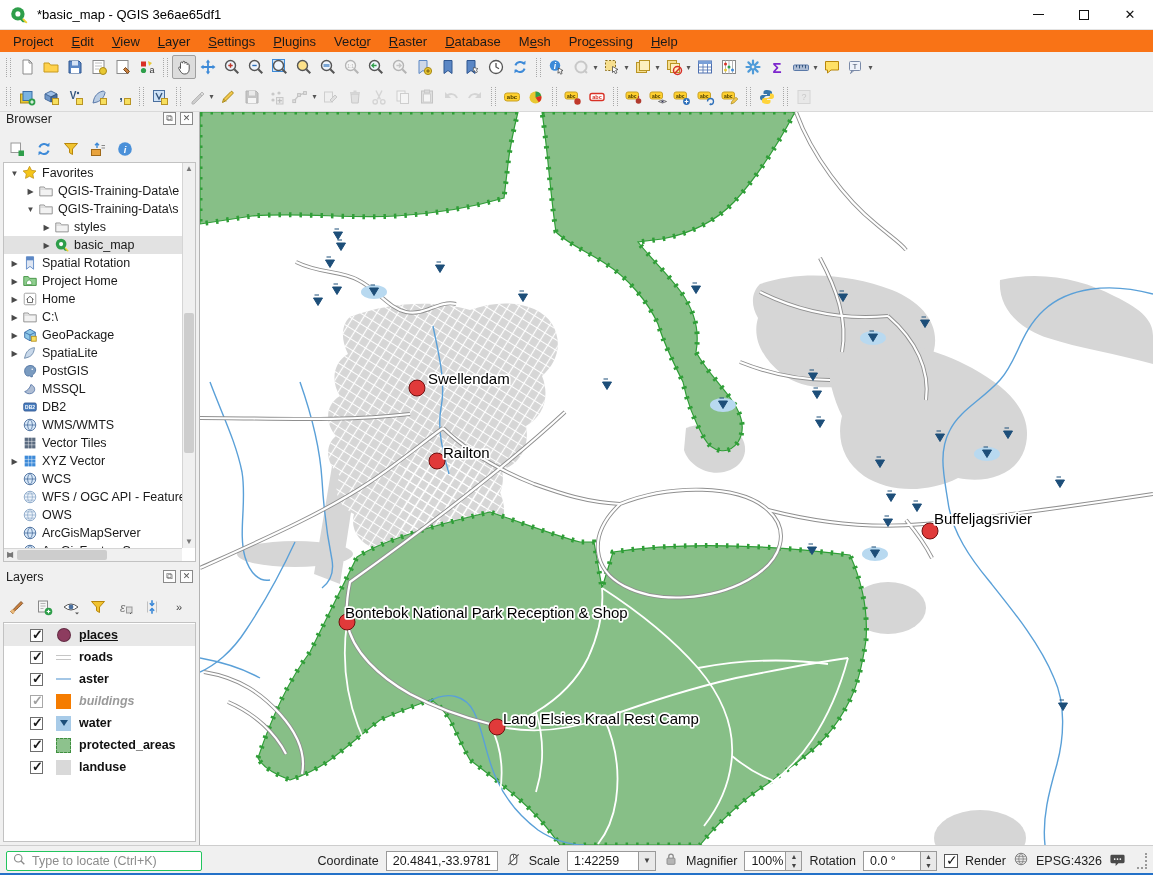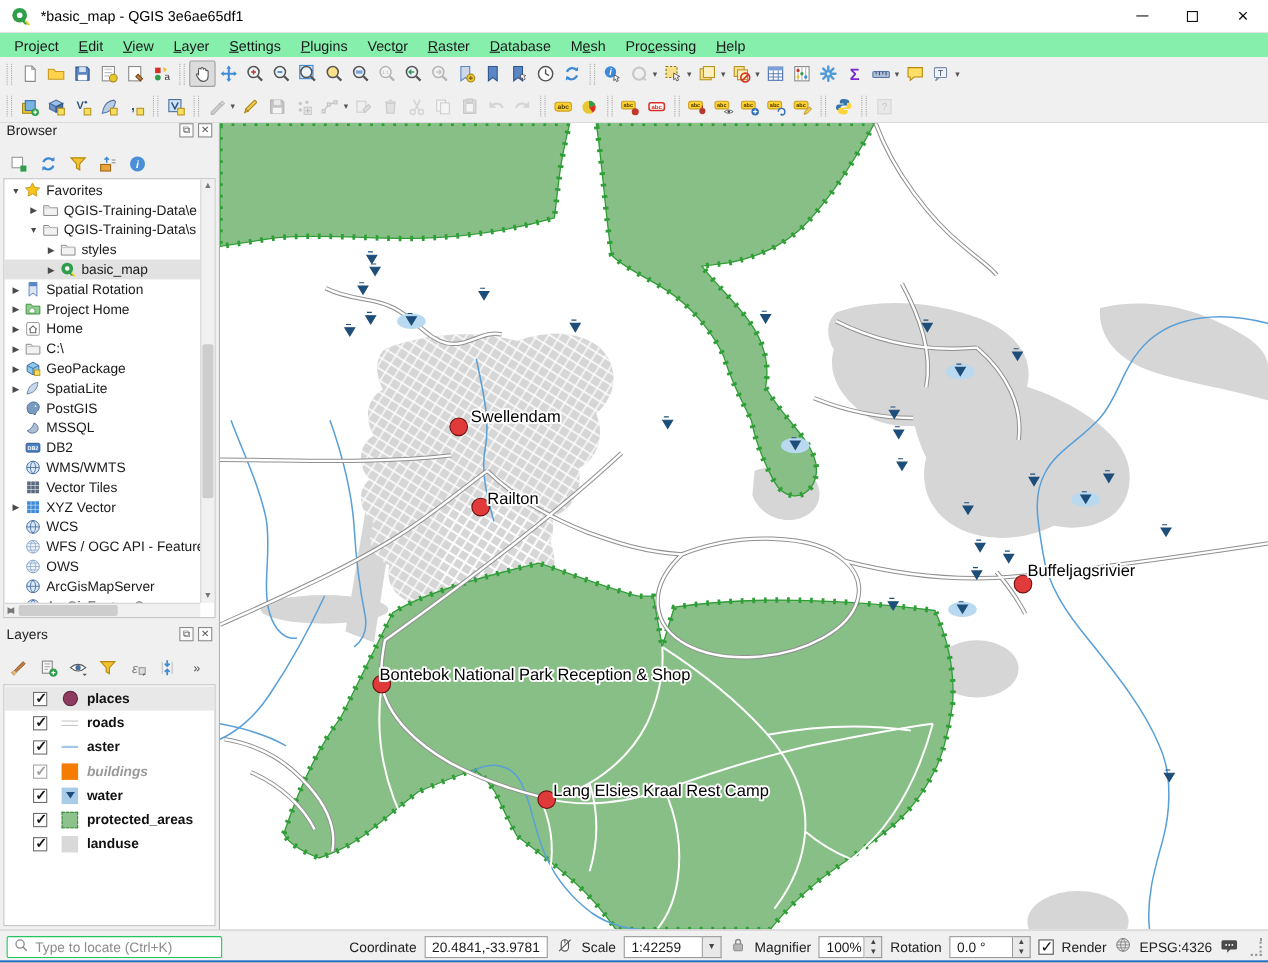--- a/index.html
+++ b/index.html
@@ -5,21 +5,21 @@
 *{margin:0;padding:0;box-sizing:border-box}
 body{background:#444;font-family:"Liberation Sans",sans-serif}
 .window{position:relative;width:1153px;height:875px;background:#f0f0f0;overflow:hidden;font-size:13px;color:#1a1a1a}
 .titlebar{position:absolute;top:0;left:0;right:0;height:30px;background:#fff;display:flex;align-items:center;border-bottom:1px solid #e3e3e3}
 .titlebar .applogo{width:20px;height:20px;margin:0 8px 0 9px}
 .title-text{font-size:13px;color:#000}
 .winbtns{margin-left:auto;display:flex;height:100%}
 .winbtn{width:46px;height:100%;display:flex;align-items:center;justify-content:center;color:#111;font-size:13px}
 .winbtn .minglyph{width:11px;border-top:1.5px solid #111}
 .winbtn .maxglyph{width:10px;height:10px;border:1.2px solid #111}
-.menubar{position:absolute;top:30px;left:0;right:0;height:22px;background:#86efac;display:flex;align-items:center;padding-left:4px}
+.menubar{position:absolute;top:30px;left:0;right:0;height:22px;background:#f97316;display:flex;align-items:center;padding-left:4px}
 .menu-item{padding:2px 9px;white-space:nowrap}
 .menu-item u{text-decoration:underline}
 .toolbar{position:absolute;left:0;right:0;height:30px;background:#f0f0f0;display:flex;align-items:center;padding:0 2px;overflow:hidden}
 #toolbar-row1{top:52px}
 #toolbar-row2{top:82px;border-bottom:1px solid #d9d9d9}
 .grip{width:5px;height:19px;margin:0 4px;border-left:1px dotted #a8a8a8;border-right:1px dotted #a8a8a8}
 .tbb{min-width:24px;height:24px;display:flex;align-items:center;justify-content:center;border-radius:2px;border:1px solid transparent}
 .tbb.pressed{background:#dcdcdc;border-color:#9f9f9f}
 .tbb.disabled{opacity:.38;filter:grayscale(1)}
 .dd-arrow{width:9px;font-size:8px;color:#555;text-align:center;margin-left:-2px}
@@ -43,21 +43,21 @@
 .layers-panel{position:absolute;left:0;right:0;top:458px;bottom:0}
 .layers-list{position:absolute;top:52px;left:3px;right:3px;bottom:3px;background:#fff;border:1px solid #c2c2c2;overflow:hidden;padding-top:1px}
 .lrow{height:22px;display:flex;align-items:center;padding-left:26px;font-size:12.5px;font-weight:bold;color:#111}
 .lrow.selected{background:#e8e8e8}
 .lrow .cb{width:13px;height:13px;background:#fff;border:1px solid #6e6e6e;flex:none;position:relative;margin-right:13px}
 .cb .tick{position:absolute;left:1px;top:-3px;font-size:13px;color:#1a1a1a}
 .cb.gray .tick{color:#a0a0a0}
 .cb.gray{border-color:#a8a8a8}
 .lswatch{width:15px;height:15px;flex:none;margin-right:8px;display:flex;align-items:center;justify-content:center}
 .lrow .muted-label{color:#9a9a9a;font-style:italic}
-.lrow .underline{}
+.lrow .underline{text-decoration:underline}
 .map{position:absolute;left:200px;top:112px;width:953px;height:733px;background:#fff;overflow:hidden}
 .statusbar{position:absolute;left:0;right:0;bottom:0;height:30px;background:#f0f0f0;border-top:1px solid #cdcdcd;display:flex;align-items:center;padding:0 6px;gap:7px;font-size:12.5px}
 .statusbar:after{content:"";position:absolute;left:0;right:0;bottom:0;height:2px;background:#2471c8}
 .locate{width:196px;height:20px;border:1px solid #22c55e;border-radius:2px;background:#fff;display:flex;align-items:center;padding:0 5px;gap:5px}
 .locate span{color:#8c8c8c;font-size:12.5px}
 .sb-field{height:20px;border:1px solid #9a9a9a;background:#fff;display:flex;align-items:center;justify-content:center;padding:0 6px;font-size:12.5px}
 .sb-combo{display:flex;align-items:center}
 .combo-btn{width:17px;height:20px;border:1px solid #9a9a9a;border-left:none;background:#e9e9e9;display:flex;align-items:center;justify-content:center;font-size:8px;color:#444}
 .spin{display:flex;flex-direction:column;width:16px;height:20px;border:1px solid #9a9a9a;border-left:none;background:#e9e9e9}
 .spin div{flex:1;font-size:7px;line-height:9px;text-align:center;color:#444}

